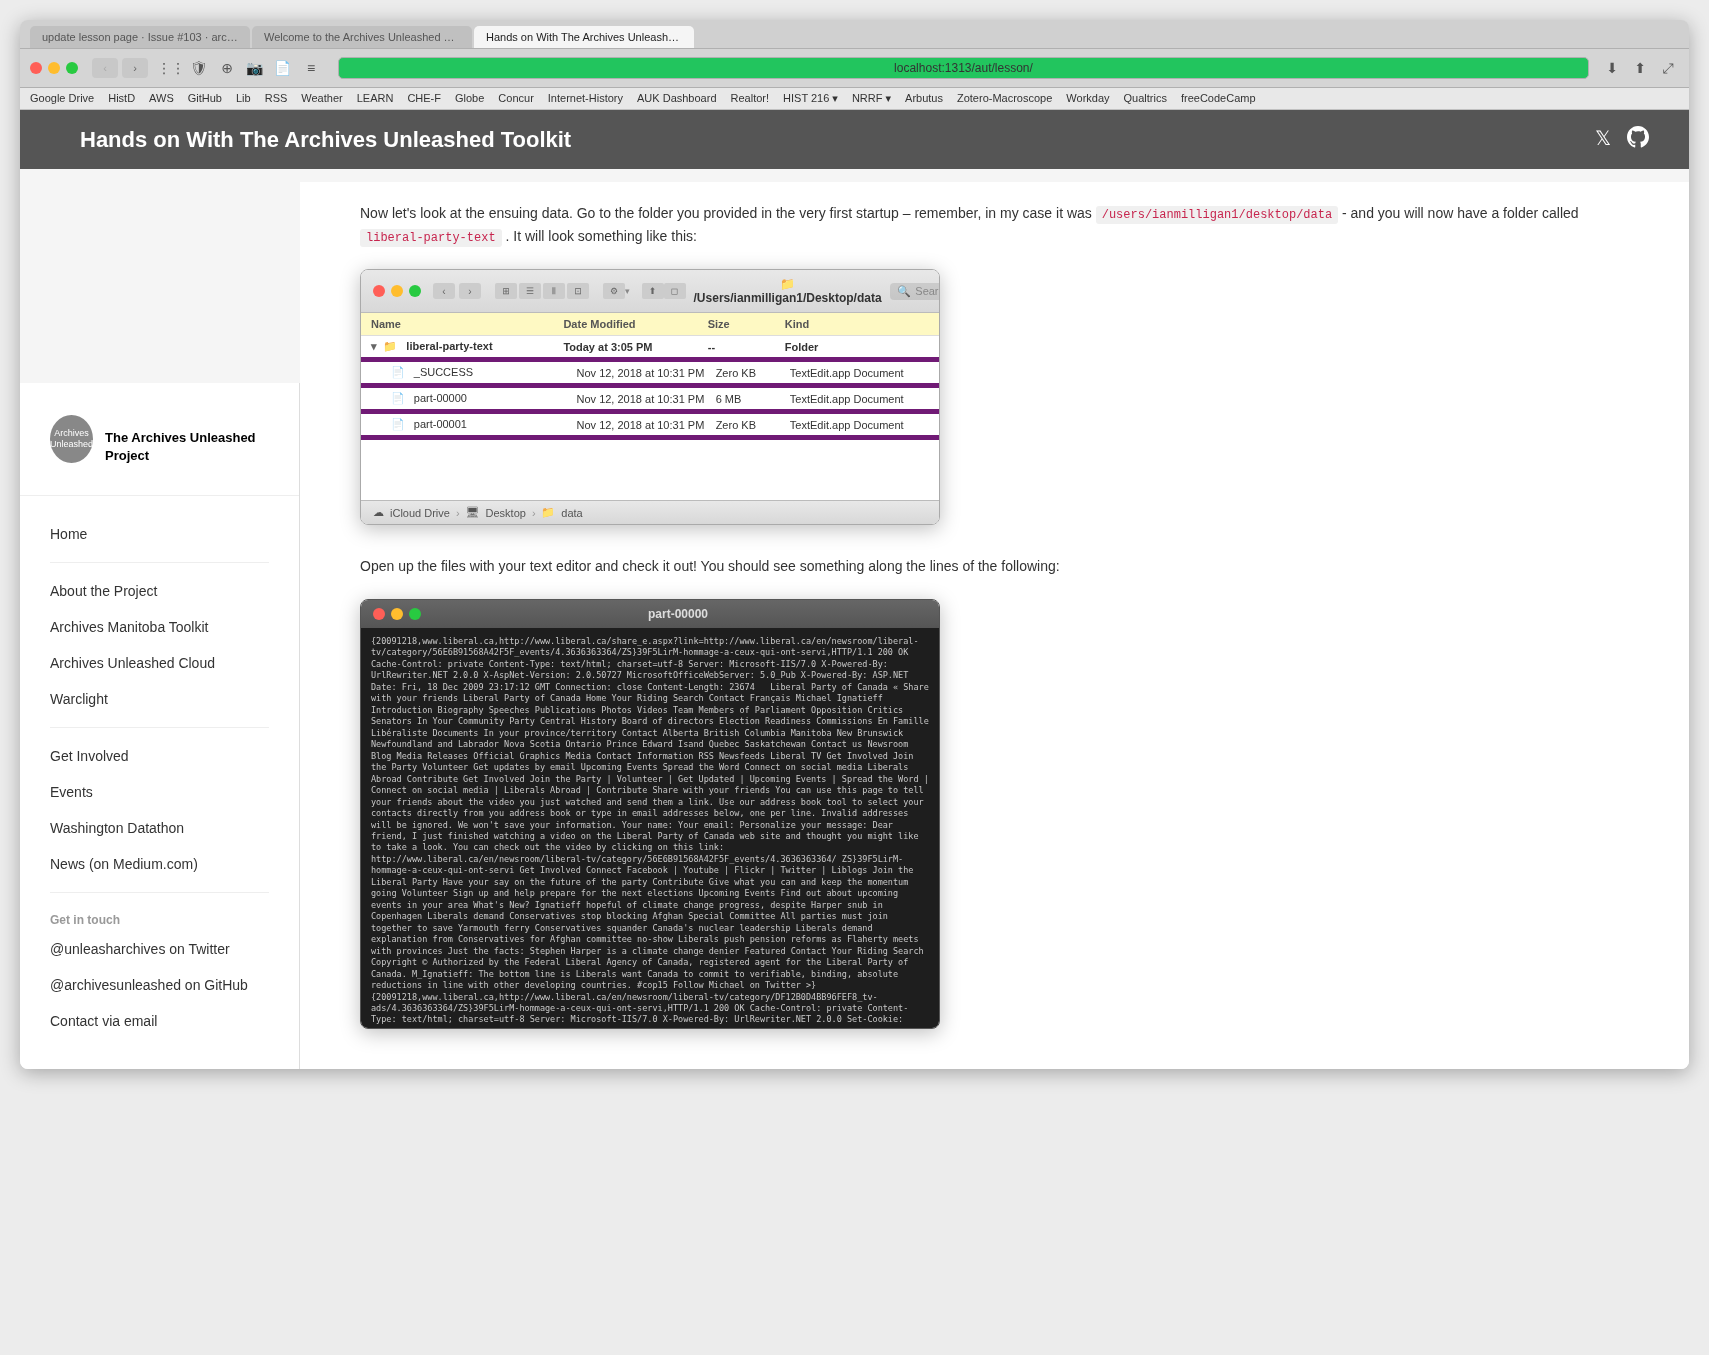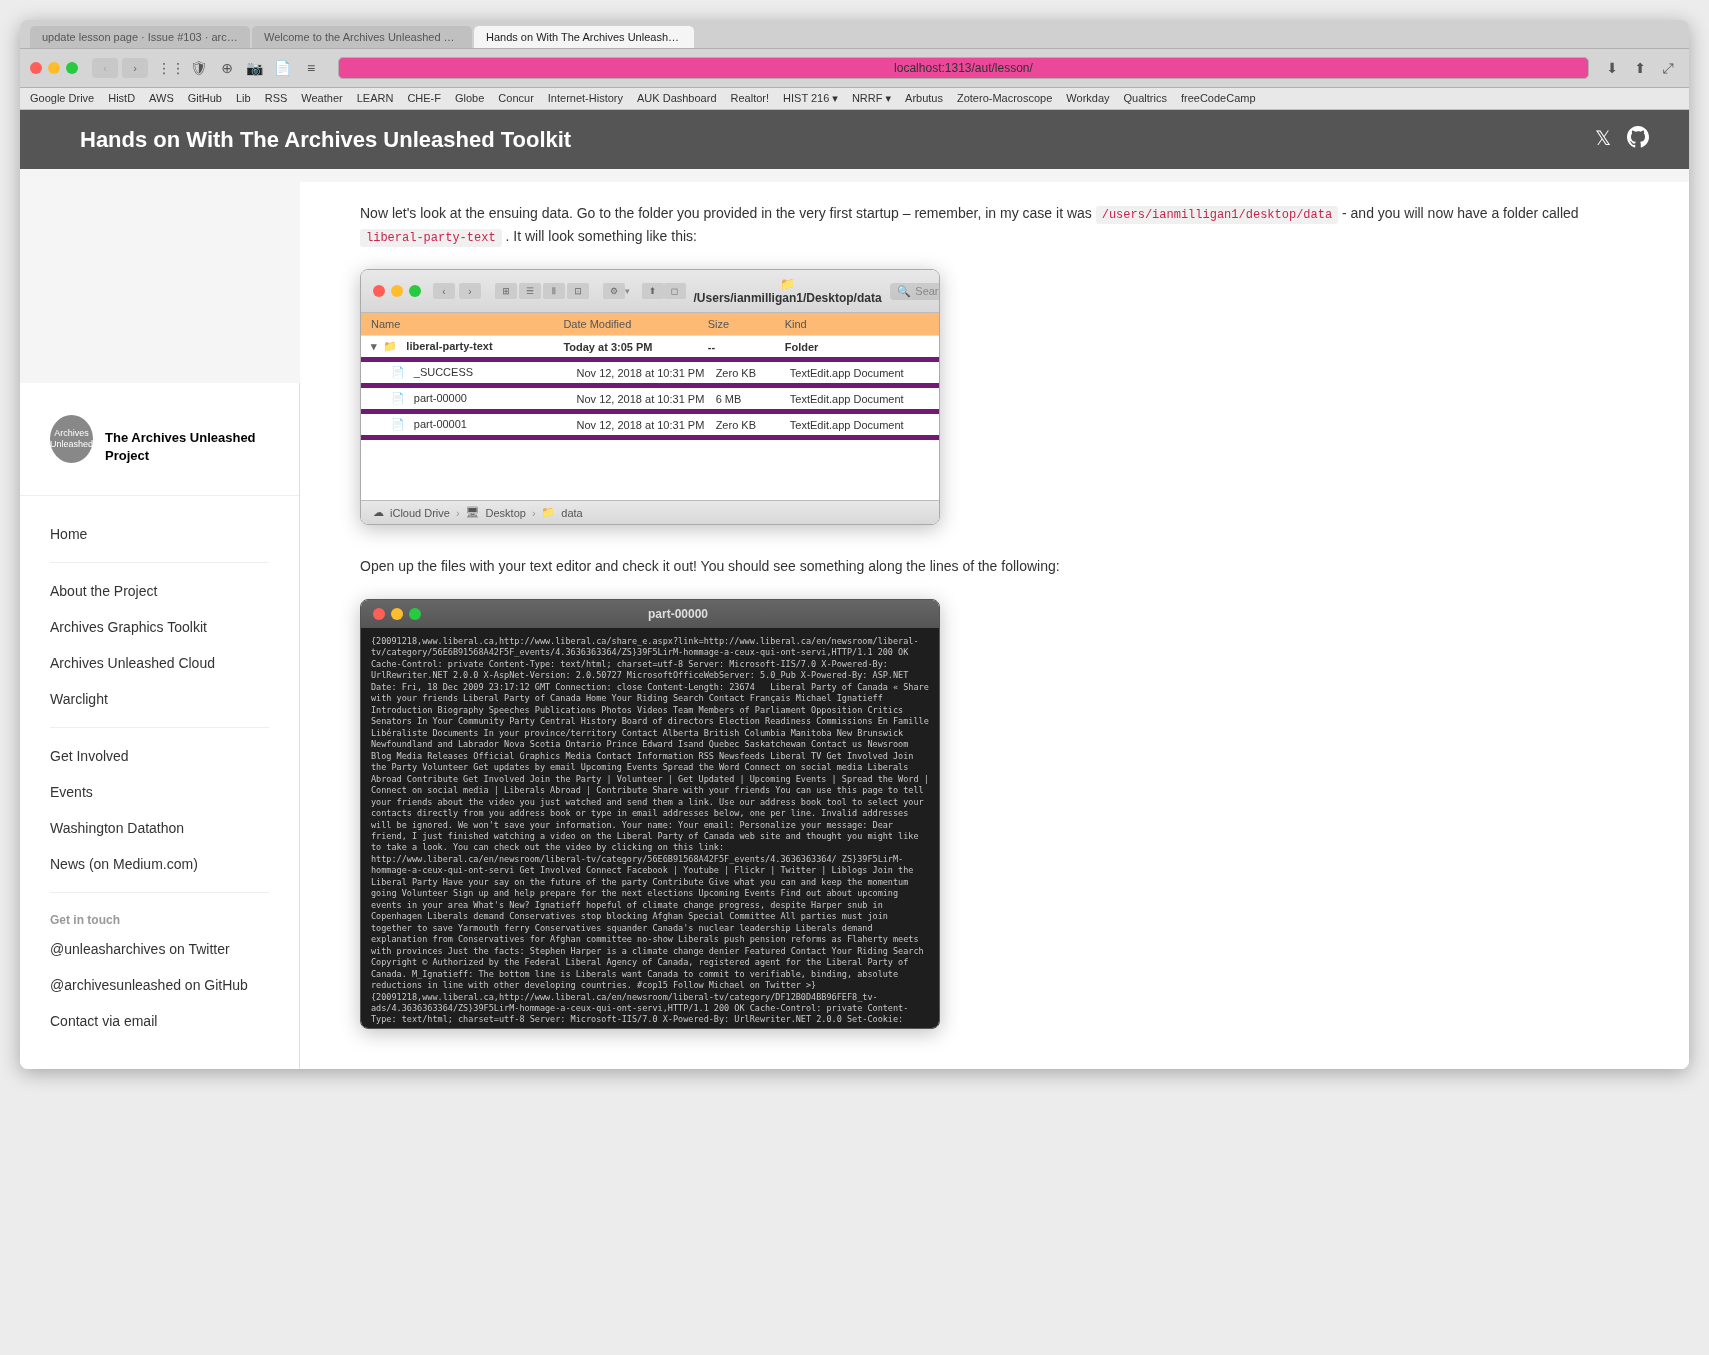--- a/index.html
+++ b/index.html
@@ -72,21 +72,21 @@
       height: 22px;
       display: flex;
       align-items: center;
       justify-content: center;
       font-size: 14px;
       color: #555;
     }
 
     .address-bar {
       flex: 1;
-      background: #ec4899;
+      background: #22c55e;
       border: 1px solid #b0b0b0;
       border-radius: 5px;
       padding: 3px 10px;
       font-size: 12px;
       color: #333;
       text-align: center;
       margin-left: 8px;
     }
 
     .browser-action-icons {
@@ -330,28 +330,28 @@
       align-items: center;
       background: rgba(0,0,0,0.1);
       border-radius: 4px;
       padding: 2px 8px;
       gap: 4px;
       font-size: 11px;
       color: #888;
     }
 
     .finder-table-header {
-      background: #fdba74;
+      background: #fef9c3;
       display: grid;
       grid-template-columns: 2fr 1.5fr 0.8fr 1.5fr;
       padding: 5px 10px;
       border-bottom: 1px solid #ddd;
       font-size: 11px;
       color: #555;
-      font-weight: 400;
+      font-weight: 700;
     }
 
     .finder-table-body {
       background: white;
     }
 
     .finder-row {
       display: grid;
       grid-template-columns: 2fr 1.5fr 0.8fr 1.5fr;
       padding: 4px 10px;
@@ -495,21 +495,21 @@
         <div class="logo-area">
           <div class="logo-circle">
             <span style="font-size:9px;line-height:1.2;">Archives<br>Unleashed</span>
           </div>
           <div class="logo-text">The Archives Unleashed Project</div>
         </div>
 
         <a class="nav-item">Home</a>
         <div class="sidebar-divider"></div>
         <a class="nav-item">About the Project</a>
-        <a class="nav-item">Archives Graphics Toolkit</a>
+        <a class="nav-item">Archives Manitoba Toolkit</a>
         <a class="nav-item">Archives Unleashed Cloud</a>
         <a class="nav-item">Warclight</a>
         <div class="sidebar-divider"></div>
         <a class="nav-item">Get Involved</a>
         <a class="nav-item">Events</a>
         <a class="nav-item">Washington Datathon</a>
         <a class="nav-item">News (on Medium.com)</a>
         <div class="sidebar-divider"></div>
         <div style="padding:10px 30px 4px; font-size:12px; color:#999; font-weight:600;">Get in touch</div>
         <a class="nav-item">@unleasharchives on Twitter</a>

